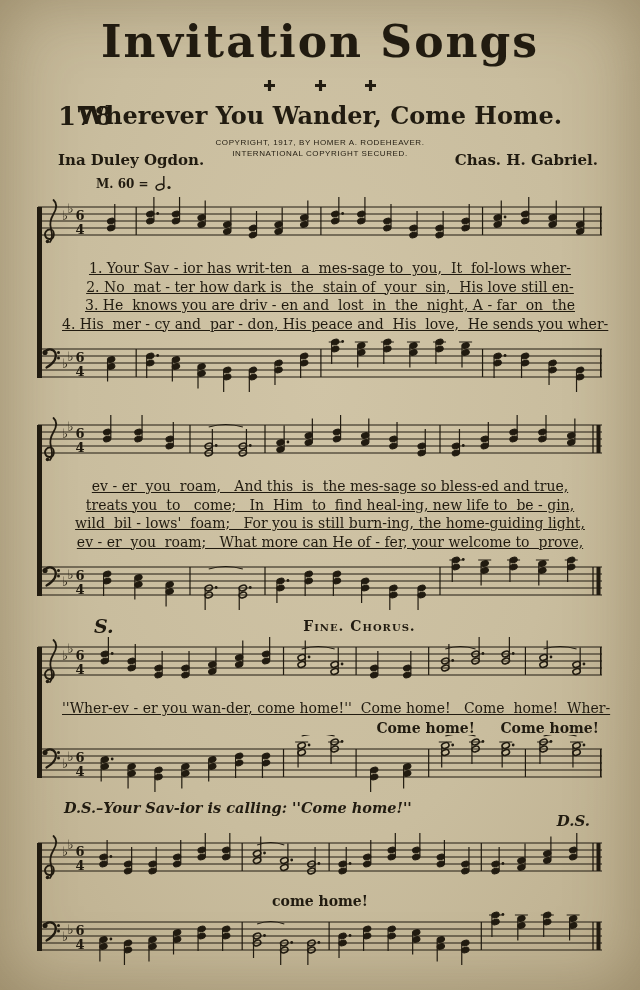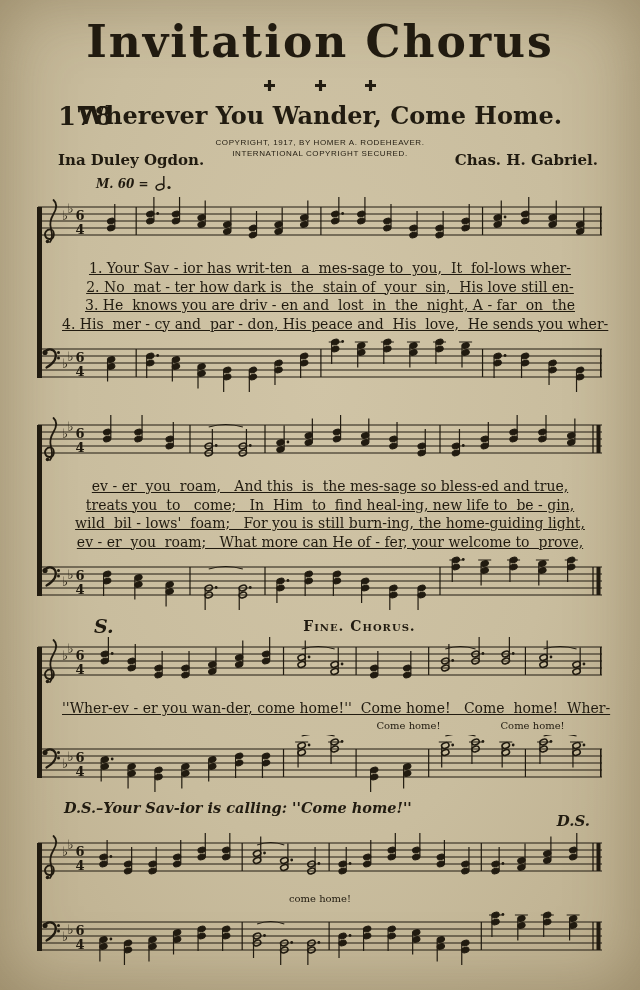--- a/index.html
+++ b/index.html
@@ -24,54 +24,54 @@
   .hymn-number{position:absolute; left:20px; top:0; font-size:26px; font-weight:bold;}
   .hymn-title{margin:0; text-align:center; font-size:24px; font-weight:bold;}
 
   .credits{position:relative; height:40px; margin-top:2px;}
   .lyricist{position:absolute; left:20px; bottom:6px; font-size:15px; font-weight:bold;}
   .composer{position:absolute; right:4px; bottom:6px; font-size:15px; font-weight:bold;}
   .copyright{position:absolute; left:50%; top:2px; transform:translateX(-50%);
     text-align:center; font-family:"Liberation Sans", sans-serif;
     font-size:8px; letter-spacing:.6px; line-height:11px; white-space:nowrap;}
 
-  .tempo{height:18px; margin-left:58px; font-size:12px; font-weight:bold; display:flex; align-items:center; gap:4px;font-style:italic;}
+  .tempo{height:18px; margin-left:58px; font-size:12px; font-weight:bold; display:flex; align-items:center; gap:4px;}
   .tempo svg{width:24px;height:20px;}
 
   .system{position:relative;}
   .sys-bar{position:absolute; left:-1px; top:14px; bottom:21px; width:4.5px; background:#211b10;}
   .system.s3 .sys-bar{top:30px;}
   .system.s4 .sys-bar{top:27px;}
   svg.staff{display:block; width:564px; height:64px;}
 
   .lyrics{padding:2px 4px 2px 24px;text-decoration:underline;}
   .lyric-line{
     font-size:14px; line-height:18.5px; text-align:center;
     white-space:pre; font-family:"DejaVu Serif", serif;
   }
   .labels{position:relative; height:16px;}
   .segno{position:absolute; left:56px; top:-2px; font-size:19px; font-weight:bold; font-style:italic;}
   .fine-chorus{position:absolute; left:57%; transform:translateX(-50%); top:1px;
     font-variant:small-caps; font-weight:bold; font-size:14px; letter-spacing:1px;}
-  .echo-row{position:relative; height:15px; font-size:10px; font-weight:normal;}
+  .echo-row{position:relative; height:15px; font-size:14px; font-weight:bold;}
   .echo-left{position:absolute; left:60%;}
   .echo-right{position:absolute; left:82%;}
   .echo-center{position:absolute; left:50%; transform:translateX(-50%);}
   .ds-line{height:17px; padding-left:26px; font-size:14.5px; font-weight:bold; font-style:italic;}
   .ds-row{position:relative; height:13px;}
   .ds-mark{position:absolute; right:12px; top:-4px; font-size:15px; font-weight:bold; font-style:italic;}
   .gap{height:12px;}
 </style>
 </head>
 <body>
 
 <div class="page">
   <div class="content">
 
-    <h1 class="collection-title">Invitation Chorus</h1>
+    <h1 class="collection-title">Invitation Songs</h1>
 
     <div class="fleurons">
       <svg viewBox="0 0 14 14">
           <path d="M5 0 h4 v5 h5 v4 h-5 v5 h-4 v-5 h-5 v-4 h5 Z" fill="#211b10"></path>
         </svg>
       <svg viewBox="0 0 14 14">
           <path d="M5 0 h4 v5 h5 v4 h-5 v5 h-4 v-5 h-5 v-4 h5 Z" fill="#211b10"></path>
         </svg>
       <svg viewBox="0 0 14 14">
           <path d="M5 0 h4 v5 h5 v4 h-5 v5 h-4 v-5 h-5 v-4 h5 Z" fill="#211b10"></path>

